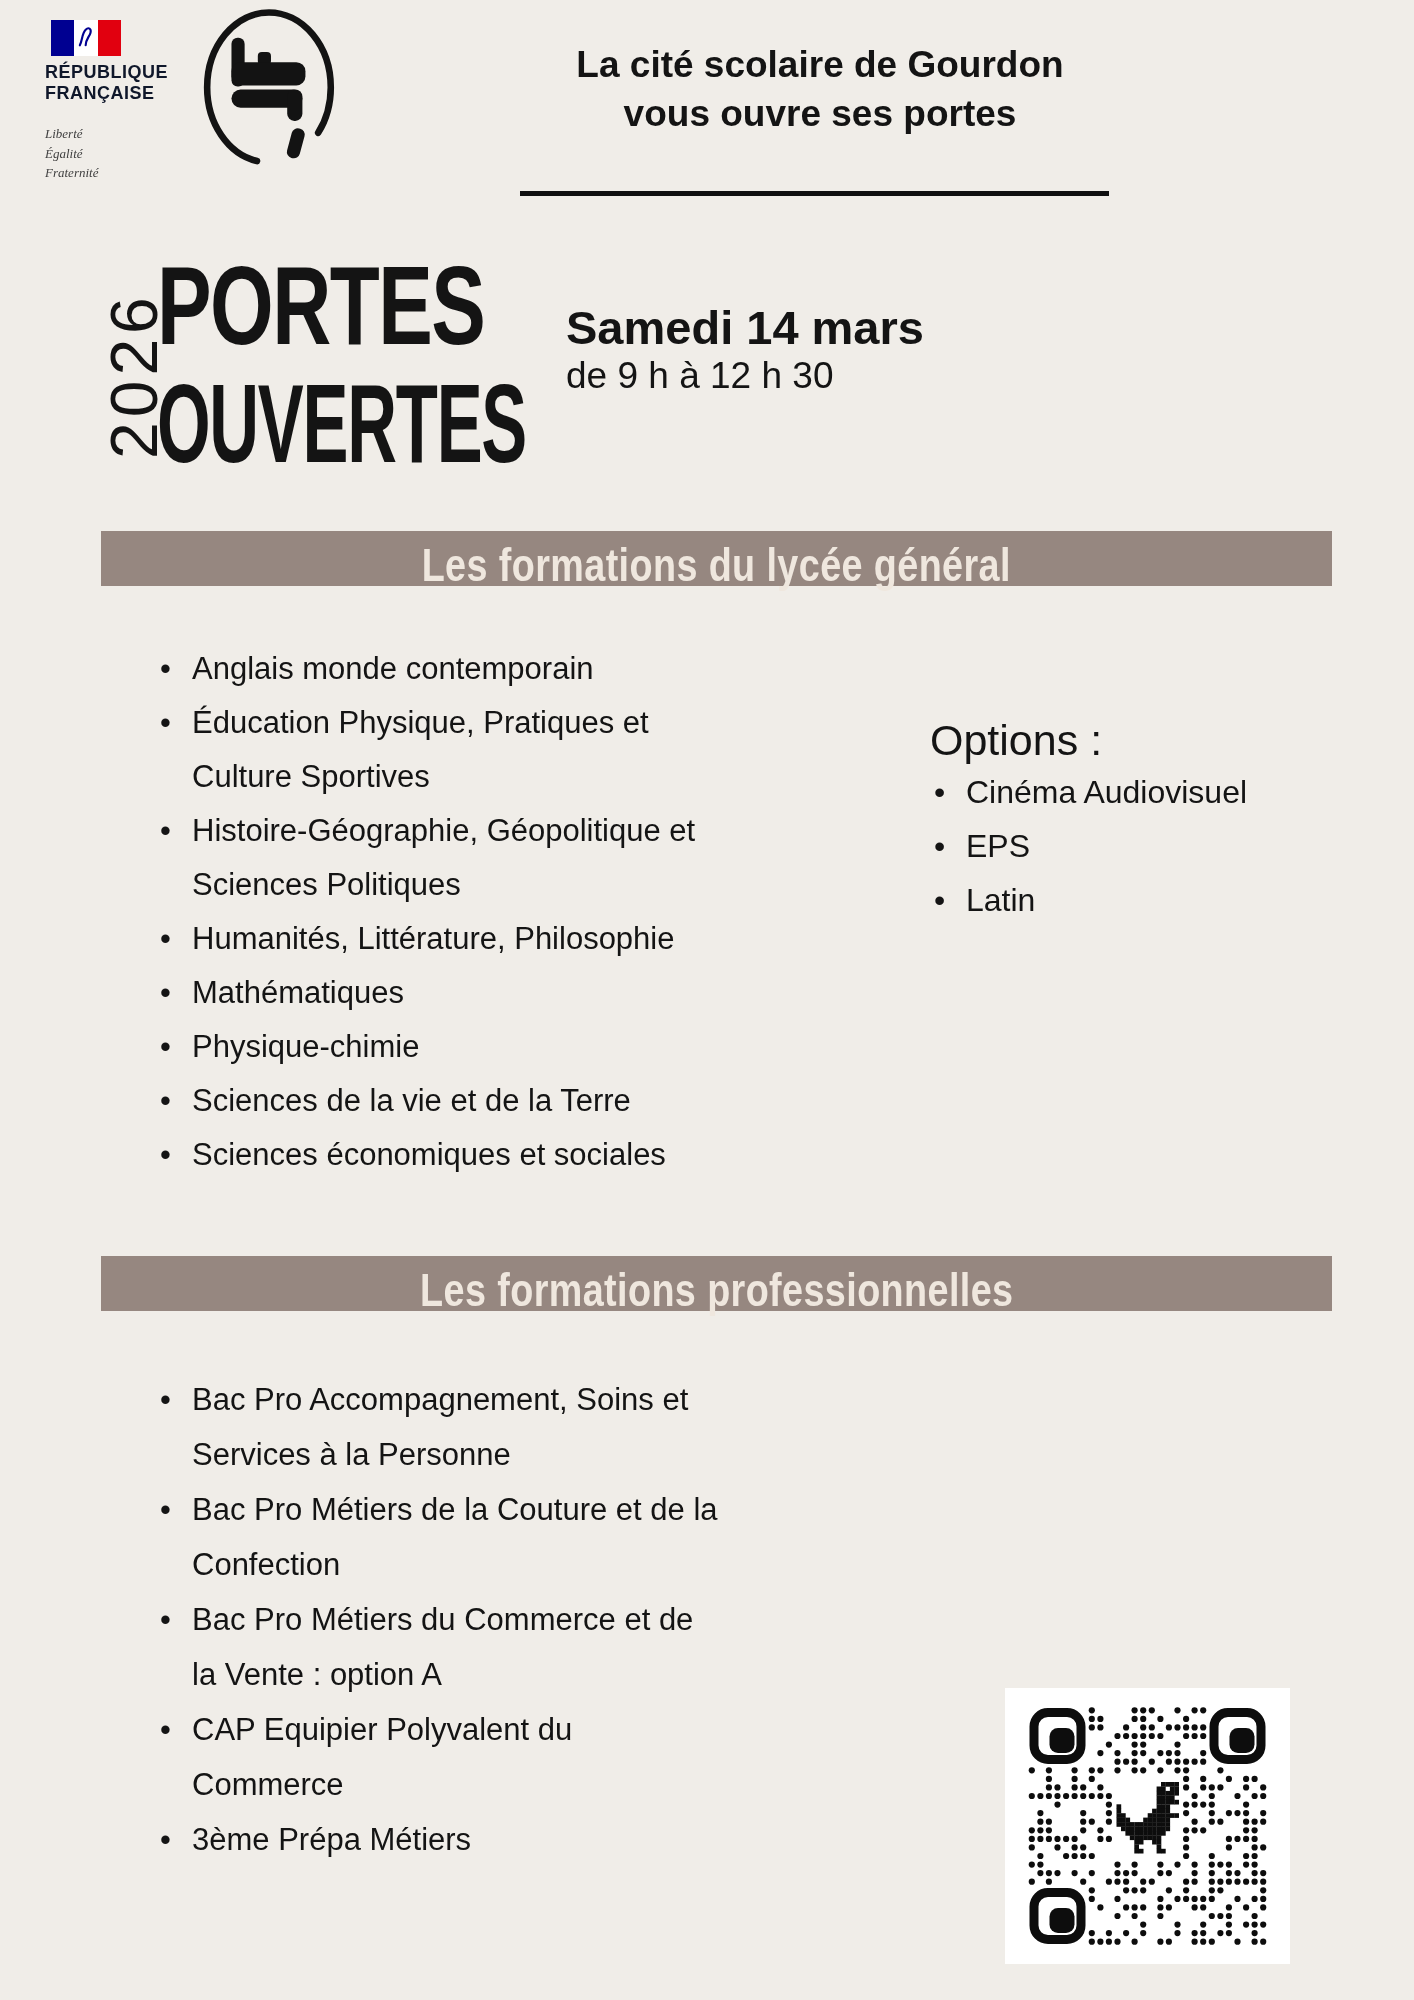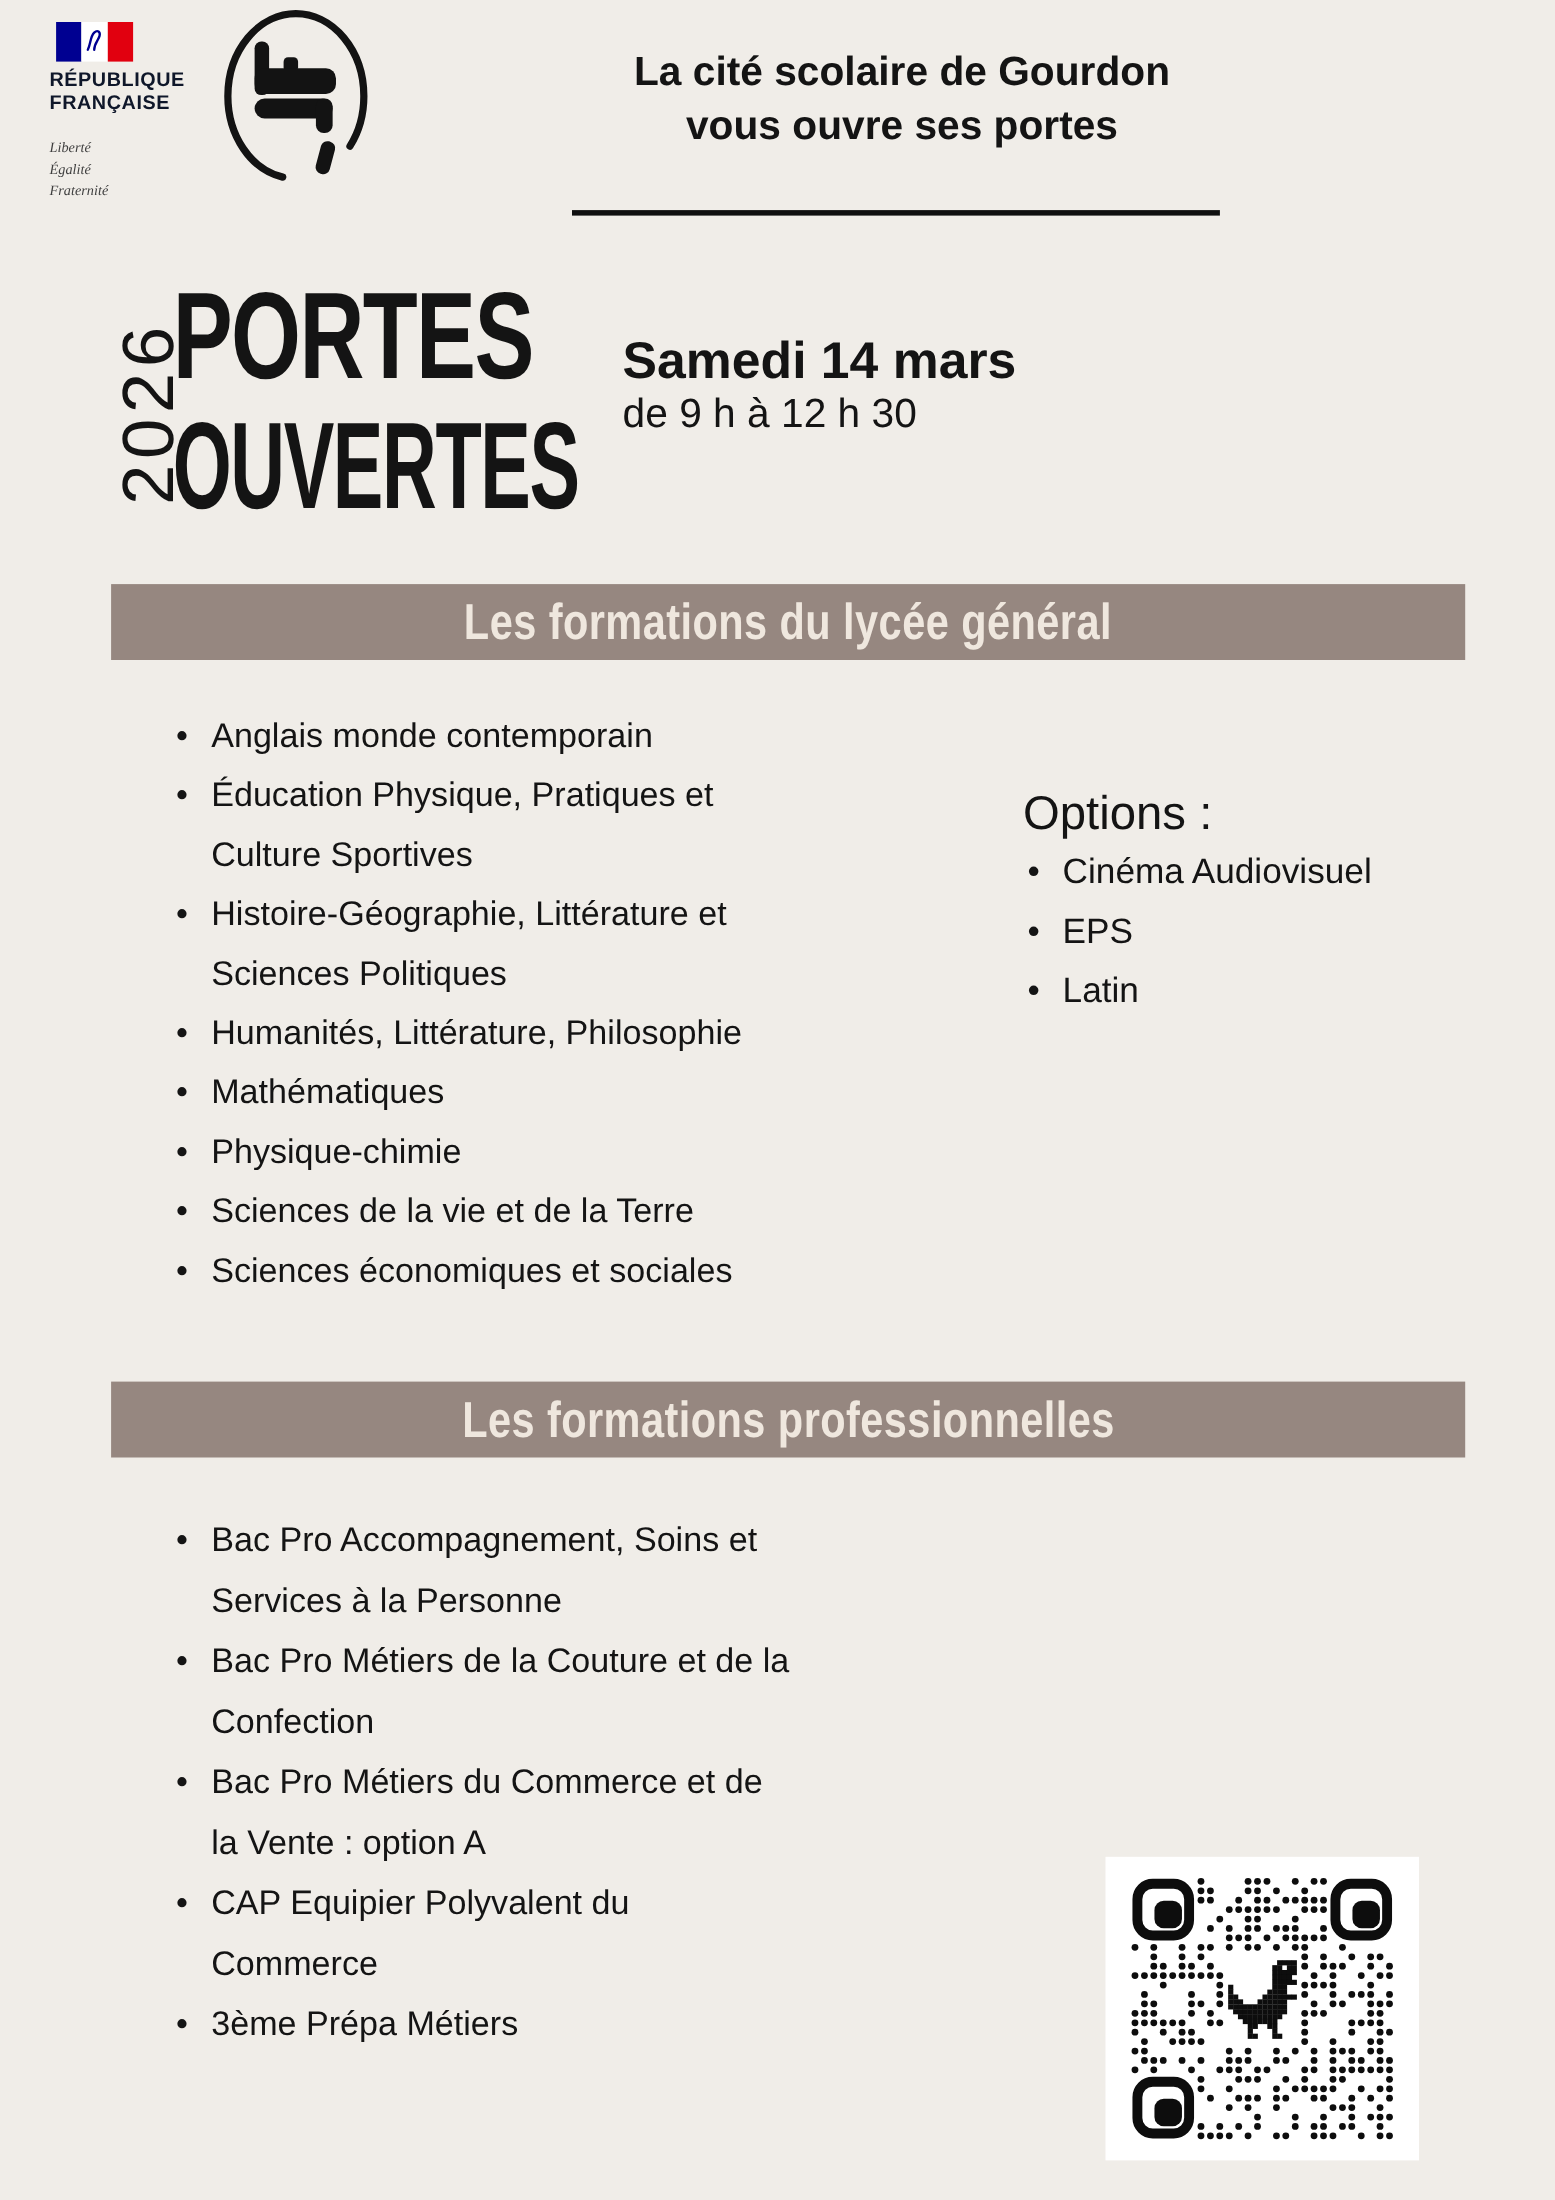--- a/index.html
+++ b/index.html
@@ -40,21 +40,21 @@
   .big-title .cond{display:inline-block;transform-origin:left top;}
   .line1{top:250px;}
   .line1 .cond{transform:scaleX(.73);}
   .line2{top:368px;}
   .line2 .cond{transform:scaleX(.615);}
   .date-block{position:absolute;left:566px;top:300px;}
   .date{font-size:47px;font-weight:700;}
   .time{font-size:37px;font-weight:400;}
   
   .banner{
-    position:absolute;left:101px;width:1231px;height:69px;
+    position:absolute;left:101px;width:1231px;height:55px;
     background:var(--banner-bg,#968780);
     color:var(--banner-text,#efe7de);
     text-align:center;line-height:69px;
     font-size:46px;font-weight:700;letter-spacing:.5px;
   }
   .banner .cond{display:inline-block;transform:scaleX(.82);transform-origin:center center;}
   .banner1{top:531px;}
   .banner2{top:1256px;}
   
   ul.list{list-style:none;margin:0;padding:0;}
@@ -126,21 +126,21 @@
     <div class="time">de 9 h à 12 h 30</div>
   </div>
 
   <div class="banner banner1">
     <span class="cond">Les formations du lycée général</span>
   </div>
   <ul class="list list-general">
       <li>Anglais monde contemporain</li>
       <li>Éducation Physique, Pratiques et
 Culture Sportives</li>
-      <li>Histoire-Géographie, Littérature et
+      <li>Histoire-Géographie, Géopolitique et
 Sciences Politiques</li>
       <li>Humanités, Littérature, Philosophie</li>
       <li>Mathématiques</li>
       <li>Physique-chimie</li>
       <li>Sciences de la vie et de la Terre</li>
       <li>Sciences économiques et sociales</li>
     </ul>
 
   <div class="options">
     <div class="options-label">Options :</div>

